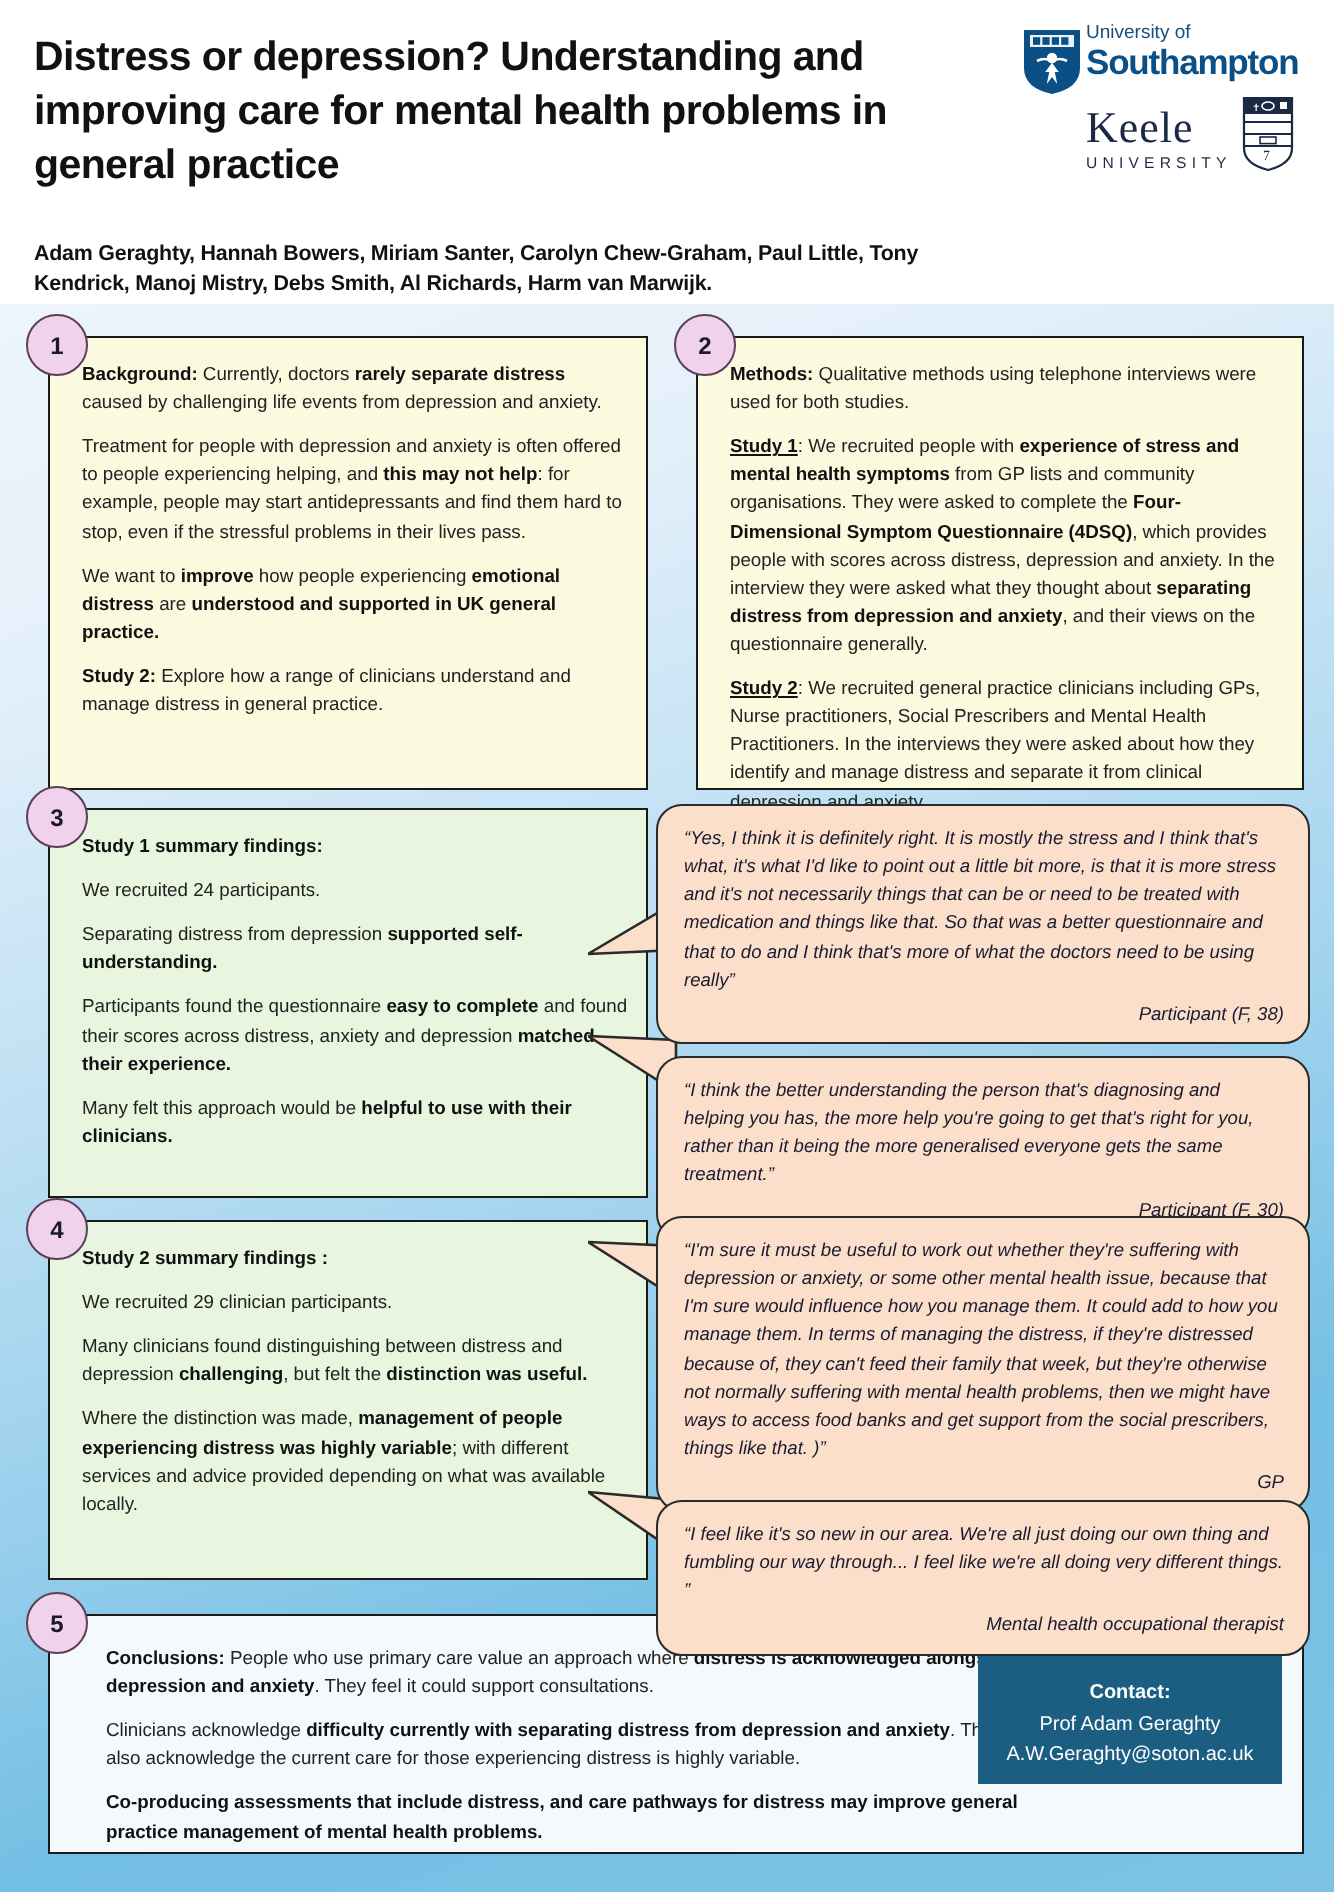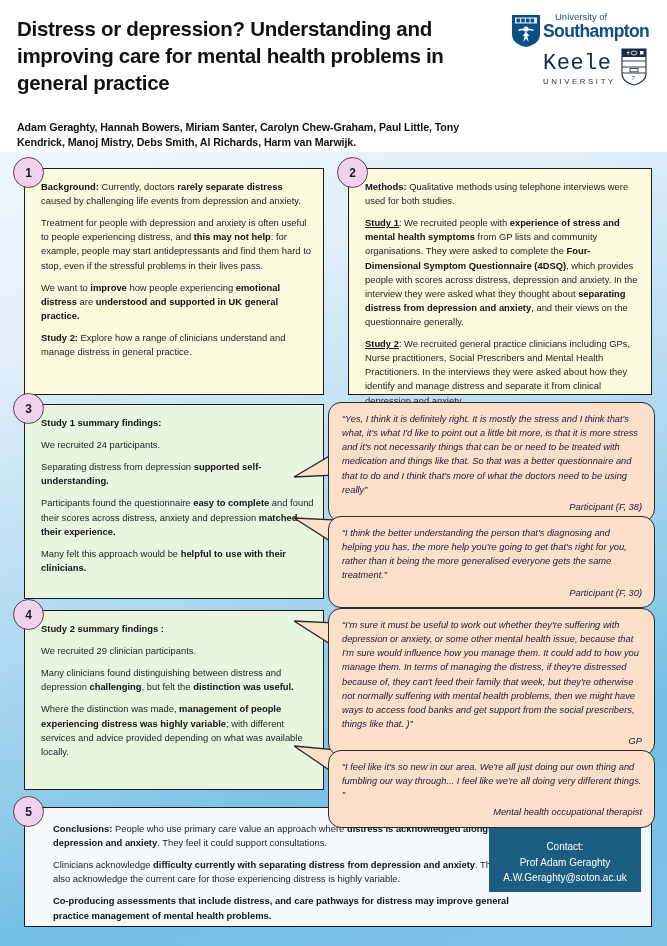--- a/index.html
+++ b/index.html
@@ -43,25 +43,25 @@
   
   .logos {
     position: absolute; left: 505px; top: 8px;
     width: 158px; height: 140px;
   }
   .logo-soton { position: absolute; left: 6px; top: 4px; width: 152px; height: 40px; }
   .soton-shield {
     position: absolute; left: 0; top: 2px; width: 30px; height: 34px;
   }
   .soton-text { position: absolute; left: 32px; top: 0px; }
-  .soton-l1 { font-size: 9.5px; color: #1a4f7a; line-height: 1.1; margin-left: 12px; }
+  .soton-l1 { font-size: 9.5px; color: #1a4f7a; line-height: 1.1; }
   .soton-l2 { font-size: 17.5px; color: #0b4f87; font-weight: bold; letter-spacing: -0.6px; line-height: 1.05; }
 
   .logo-keele { position: absolute; left: 38px; top: 45px; width: 120px; height: 45px; }
-  .keele-word { font-size: 22px; color: #1b2a44; font-family: Liberation Mono, monospace; letter-spacing: 0.5px; line-height: 1; }
+  .keele-word { font-size: 22px; color: #1b2a44; font-family: Liberation Serif, serif; letter-spacing: 0.5px; line-height: 1; }
   .keele-sub { font-size: 7.8px; color: #1b2a44; letter-spacing: 2.6px; margin-top: 2px; }
   .keele-crest { position: absolute; left: 78px; top: -5px; width: 26px; height: 38px; }
 
   .logo-bsms { position: absolute; left: 5px; top: 96px; width: 155px; height: 40px; }
   .bsms-helix { position: absolute; left: 0; top: 2px; width: 24px; height: 32px; }
   .bsms-text { position: absolute; left: 27px; top: 2px; }
   .bsms-l1 { font-size: 12.5px; color: #7aa637; line-height: 1.25; }
   .bsms-l2 { font-size: 12.5px; color: #1d6fa8; line-height: 1.25; }
 
   
@@ -129,21 +129,21 @@
   
   .contact {
     position: absolute;
     background: #1b5e82;
     color: #ffffff;
     text-align: center;
     font-size: 10px;
     line-height: 1.55;
     padding: 12px 6px;
   }
-  .contact .c-title { font-weight: normal; }
+  .contact .c-title { font-weight: bold; }
 </style>
 </head>
 <body>
 
 <div id="poster">
 
   <div class="header">
     <div class="title">Distress or depression? Understanding and improving care for mental health problems in general practice</div>
     <div class="authors">Adam Geraghty, Hannah Bowers, Miriam Santer, Carolyn Chew-Graham, Paul Little, Tony Kendrick, Manoj Mistry, Debs Smith, Al Richards, Harm van Marwijk.</div>
 
@@ -185,21 +185,21 @@
       </div>
 
 
     </div>
   </div>
 
   <div class="body-area">
 
     <div class="panel cream" style="left:24px; top:16px; width:300px; height:227px;">
       <p><b>Background:</b><span> Currently, doctors </span><b>rarely separate distress</b><span> caused by challenging life events from depression and anxiety.</span></p>
-      <p><span>Treatment for people with depression and anxiety is often useful to people experiencing distress, and </span><b>this may not help</b><span>: for example, people may start antidepressants and find them hard to stop, even if the stressful problems in their lives pass.</span></p>
+      <p><span>Treatment for people with depression and anxiety is often offered to people experiencing helping, and </span><b>this may not help</b><span>: for example, people may start antidepressants and find them hard to stop, even if the stressful problems in their lives pass.</span></p>
       <p><span>We want to </span><b>improve</b><span> how people experiencing </span><b>emotional distress</b><span> are </span><b>understood and supported in UK general practice.</b></p>
       <p><b>Study 2:</b><span> Explore how a range of clinicians understand and manage distress in general practice.</span></p>
     </div>
     <div class="bubble" style="left:13px; top:5px;">1</div>
 
     <div class="panel cream" style="left:348px; top:16px; width:304px; height:227px;">
       <p><b>Methods:</b><span> Qualitative methods using telephone interviews were used for both studies.</span></p>
       <p><b class="u">Study 1</b><span>: We recruited people with </span><b>experience of stress and mental health symptoms</b><span> from GP lists and community organisations. They were asked to complete the </span><b>Four-Dimensional Symptom Questionnaire (4DSQ)</b><span>, which provides people with scores across distress, depression and anxiety. In the interview they were asked what they thought about </span><b>separating distress from depression and anxiety</b><span>, and their views on the questionnaire generally.</span></p>
       <p><b class="u">Study 2</b><span>: We recruited general practice clinicians including GPs, Nurse practitioners, Social Prescribers and Mental Health Practitioners. In the interviews they were asked about how they identify and manage distress and separate it from clinical depression and anxiety.</span></p>
     </div>
@@ -226,21 +226,21 @@
       <polygon points="0,32 44,6 44,30" fill="#fbdfcb" stroke="#2a2a2a" stroke-width="1.3"></polygon>
     </svg>
     <div class="quote" style="left:328px; top:250px; width:327px;">
       <span>“Yes, I think it is definitely right. It is mostly the stress and I think that's what, it's what I'd like to point out a little bit more, is that it is more stress and it's not necessarily things that can be or need to be treated with medication and things like that. So that was a better questionnaire and that to do and I think that's more of what the doctors need to be using really”</span>
       <span class="attrib">Participant (F, 38)</span>
     </div>
 
     <svg class="tail" style="left:294px; top:360px; width:46px; height:42px;" viewBox="0 0 46 42">
       <polygon points="0,6 44,8 44,34" fill="#fbdfcb" stroke="#2a2a2a" stroke-width="1.3"></polygon>
     </svg>
-    <div class="quote" style="left:328px; top:364px; width:327px;">
+    <div class="quote" style="left:328px; top:376px; width:327px;">
       <span>“I think the better understanding the person that's diagnosing and helping you has, the more help you're going to get that's right for you, rather than it being the more generalised everyone gets the same treatment.”</span>
       <span class="attrib">Participant (F, 30)</span>
     </div>
 
     <svg class="tail" style="left:294px; top:463px; width:46px; height:42px;" viewBox="0 0 46 42">
       <polygon points="0,6 44,8 44,34" fill="#fbdfcb" stroke="#2a2a2a" stroke-width="1.3"></polygon>
     </svg>
     <div class="quote" style="left:328px; top:456px; width:327px;">
       <span>“I'm sure it must be useful to work out whether they're suffering with depression or anxiety, or some other mental health issue, because that I'm sure would influence how you manage them. It could add to how you manage them. In terms of managing the distress, if they're distressed because of, they can't feed their family that week, but they're otherwise not normally suffering with mental health problems, then we might have ways to access food banks and get support from the social prescribers, things like that. )”</span>
       <span class="attrib">GP</span>

